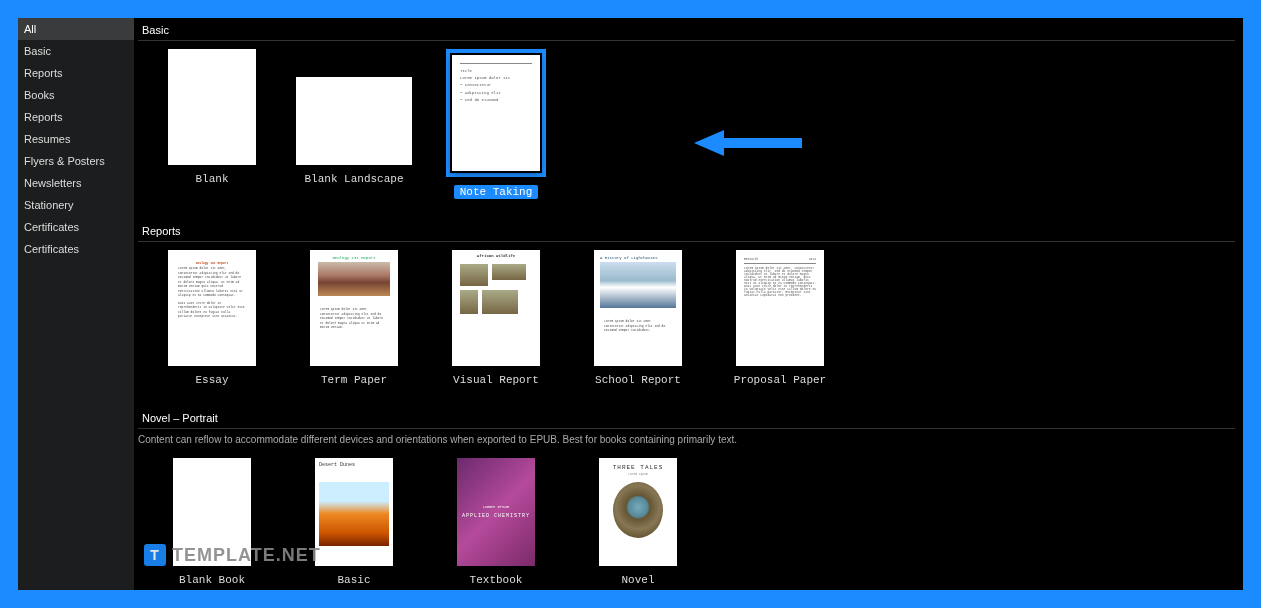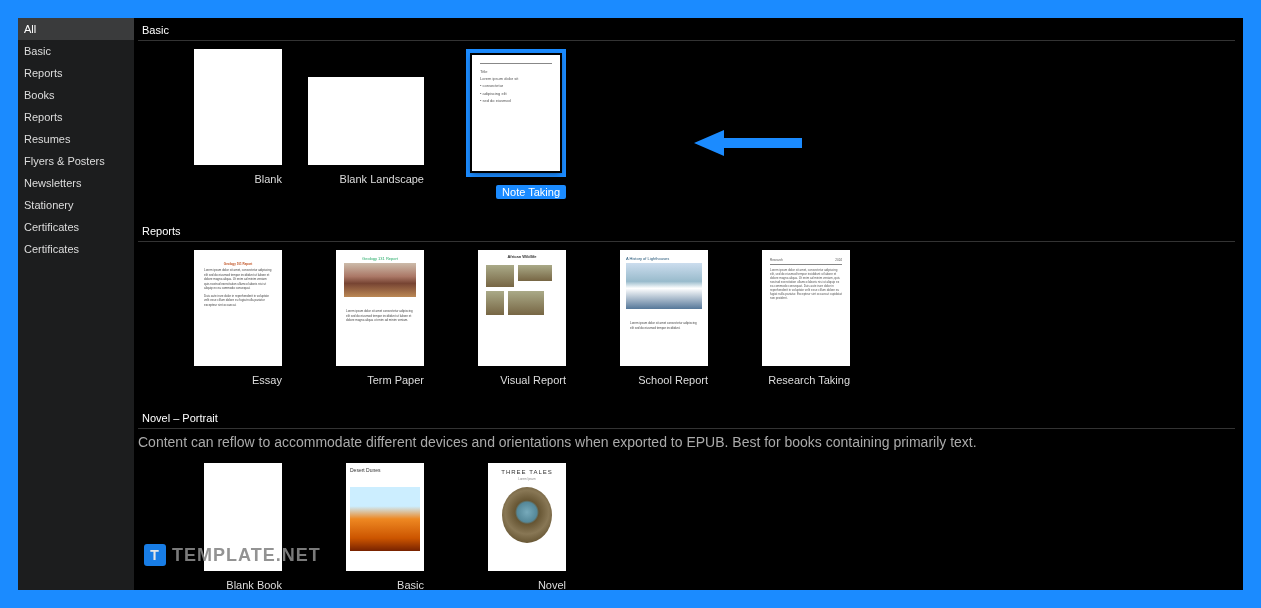--- a/index.html
+++ b/index.html
@@ -6,23 +6,23 @@
   html, body { width: 1261px; height: 608px; font-family: -apple-system, "Helvetica Neue", Arial, sans-serif; }
   body { background: #1b8bff; padding: 18px; }
   .app { display: flex; width: 100%; height: 100%; background: #000; }
   .sidebar { width: 116px; background: #1c1d1e; color: #ddd; font-size: 11px; flex-shrink: 0; }
   .sidebar .item { padding: 5px 6px; cursor: pointer; }
   .sidebar .item.selected { background: #3a3b3c; color: #fff; }
   .main { flex: 1; background: #000; color: #fff; overflow-y: auto; padding: 0 4px 0 0; position: relative; }
   .main::-webkit-scrollbar { width: 10px; }
   .main::-webkit-scrollbar-thumb { background: #444; }
   .section-head { font-size: 11px; padding: 4px 4px 4px 4px; border-bottom: 1px solid #333; margin: 2px 4px 8px 4px; }
-  .section-desc { font-size: 14px; color: #aaa; margin: -4px 4px 8px 4px; line-height: 1.3; }
+  .section-desc { font-size: 10px; color: #aaa; margin: -4px 4px 8px 4px; line-height: 1.3; }
   .grid { display: flex; flex-wrap: wrap; gap: 0; padding: 0 0 14px 8px; }
-  .tmpl { width: 140px; display: flex; flex-direction: column; align-items: flex-end; margin: 0 2px 6px 0; cursor: pointer; }
+  .tmpl { width: 140px; display: flex; flex-direction: column; align-items: center; margin: 0 2px 6px 0; cursor: pointer; font-family: Liberation Mono, monospace; }
   .thumb { width: 88px; height: 116px; background: #fff; box-shadow: 0 2px 6px rgba(0,0,0,.5); position: relative; overflow: hidden; display:flex; flex-direction:column; }
   .thumb.landscape { width: 116px; height: 88px; margin-top: 28px; }
   .thumb.book { width: 78px; height: 108px; margin-top: 4px; }
   .tmpl .label { font-size: 11px; margin-top: 8px; text-align: center; color: #ddd; }
   .tmpl.selected .thumb-wrap { border: 4px solid #1b8bff; padding: 2px; }
   .tmpl.selected .label { background: #1b8bff; color: #fff; padding: 1px 6px; border-radius: 2px; }
   .thumb-wrap { padding: 0; }
   .note-lines { padding: 8px 8px; font-size: 4px; color: #555; line-height:1.8; }
   .note-lines .hr { border-top: 1px solid #888; margin-bottom:4px; }
   .note-lines div { white-space: nowrap; }
@@ -172,41 +172,50 @@
       <div class="tmpl">
         <div class="thumb-wrap">
             <div class="thumb research">
           <div class="hd">
                 <span>Research</span>
                 <span>2024</span>
               </div>
           <p>Lorem ipsum dolor sit amet, consectetur adipiscing elit, sed do eiusmod tempor incididunt ut labore et dolore magna aliqua. Ut enim ad minim veniam, quis nostrud exercitation ullamco laboris nisi ut aliquip ex ea commodo consequat. Duis aute irure dolor in reprehenderit in voluptate velit esse cillum dolore eu fugiat nulla pariatur. Excepteur sint occaecat cupidatat non proident.</p>
         </div>
           </div>
-        <div class="label">Research Taking</div>
+        <div class="label">Proposal Paper</div>
       </div>
     </div>
 
     <div class="section-head">Novel – Portrait</div>
     <div class="section-desc">Content can reflow to accommodate different devices and orientations when exported to EPUB. Best for books containing primarily text.</div>
     <div class="grid">
       <div class="tmpl">
         <div class="thumb-wrap">
             <div class="thumb book blankbook"></div>
           </div>
         <div class="label">Blank Book</div>
       </div>
       <div class="tmpl">
         <div class="thumb-wrap">
             <div class="thumb book dunes">
           <div>Desert Dunes</div>
           <div class="pic"></div>
         </div>
           </div>
         <div class="label">Basic</div>
+      </div>
+      <div class="tmpl">
+        <div class="thumb-wrap">
+            <div class="thumb book textbook">
+          <div>LOREM IPSUM</div>
+          <div class="big">APPLIED CHEMISTRY</div>
+        </div>
+          </div>
+        <div class="label">Textbook</div>
       </div>
       <div class="tmpl">
         <div class="thumb-wrap">
             <div class="thumb book novel">
           <div class="ttl">THREE TALES</div>
           <div class="sub">Lorem Ipsum</div>
           <div class="nest"></div>
         </div>
           </div>
         <div class="label">Novel</div>

